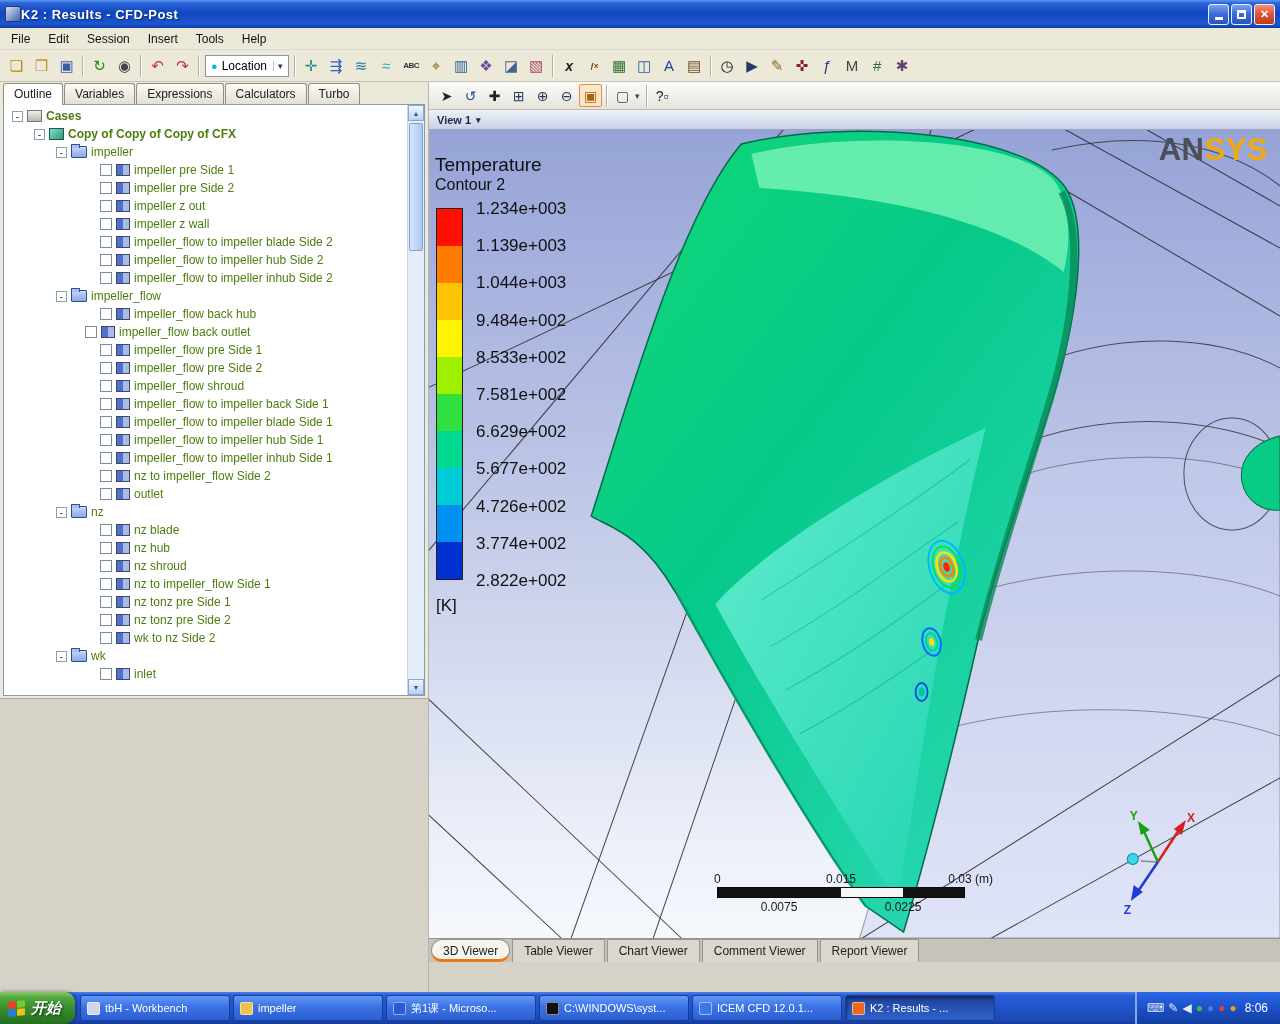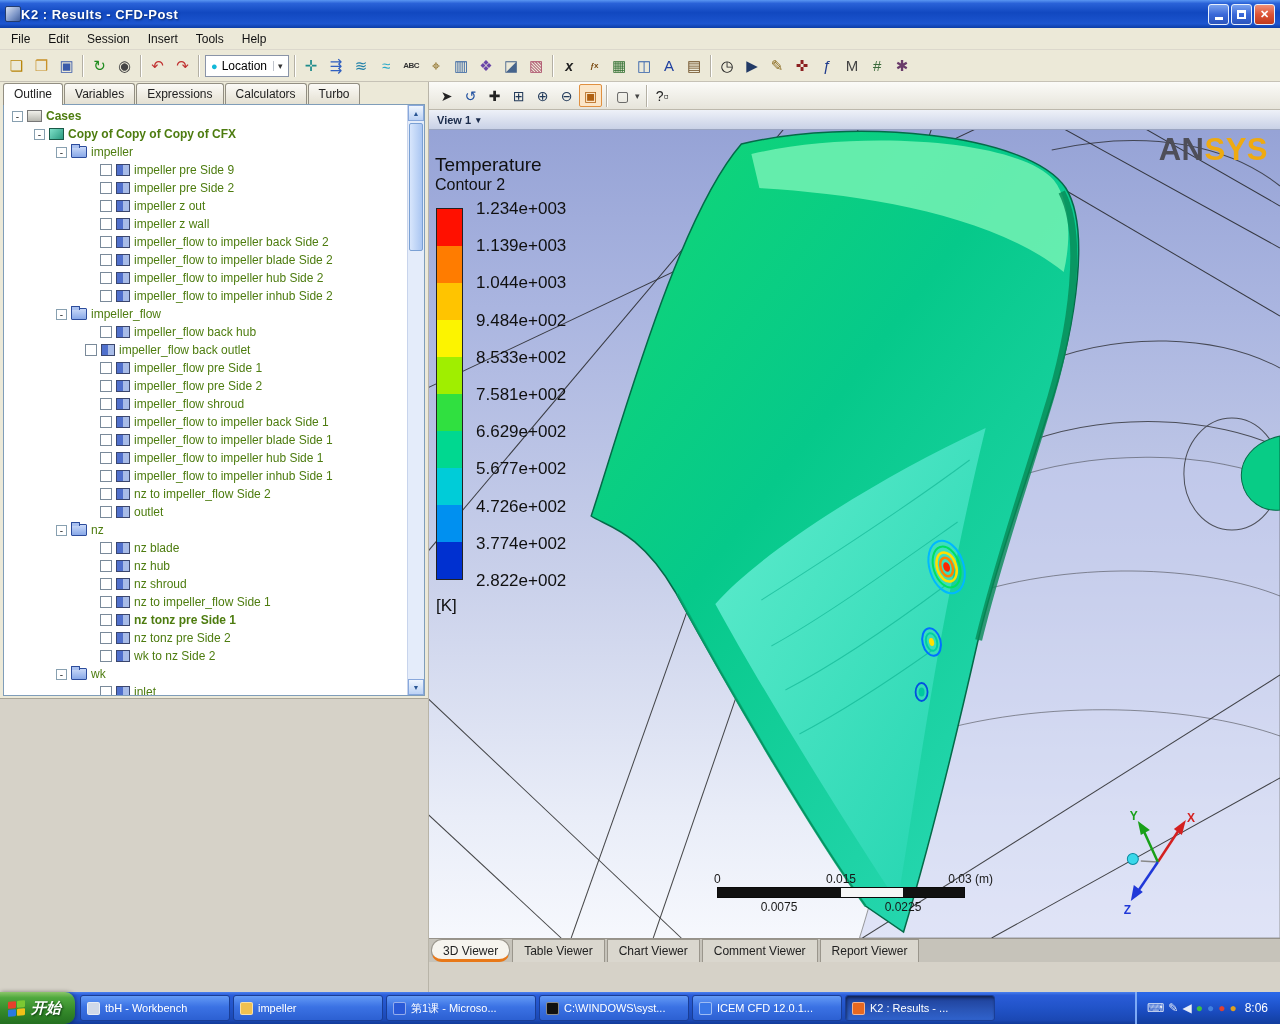--- a/index.html
+++ b/index.html
@@ -196,41 +196,36 @@
             <span class="tlabel bold">Copy of Copy of Copy of CFX</span>
           </div>
           <div class="trow" style="padding-left: 52px;">
             <span class="texp">-</span>
             <span class="tfolder"></span>
             <span class="tlabel">impeller</span>
           </div>
           <div class="trow" style="padding-left: 96px;">
             <span class="tcheck"></span>
             <span class="tbicon"></span>
-            <span class="tlabel">impeller pre Side 9</span>
+            <span class="tlabel">impeller pre Side 1</span>
           </div>
           <div class="trow" style="padding-left: 96px;">
             <span class="tcheck"></span>
             <span class="tbicon"></span>
             <span class="tlabel">impeller pre Side 2</span>
           </div>
           <div class="trow" style="padding-left: 96px;">
             <span class="tcheck"></span>
             <span class="tbicon"></span>
             <span class="tlabel">impeller z out</span>
           </div>
           <div class="trow" style="padding-left: 96px;">
             <span class="tcheck"></span>
             <span class="tbicon"></span>
             <span class="tlabel">impeller z wall</span>
-          </div>
-          <div class="trow" style="padding-left: 96px;">
-            <span class="tcheck"></span>
-            <span class="tbicon"></span>
-            <span class="tlabel">impeller_flow to impeller back Side 2</span>
           </div>
           <div class="trow" style="padding-left: 96px;">
             <span class="tcheck"></span>
             <span class="tbicon"></span>
             <span class="tlabel">impeller_flow to impeller blade Side 2</span>
           </div>
           <div class="trow" style="padding-left: 96px;">
             <span class="tcheck"></span>
             <span class="tbicon"></span>
             <span class="tlabel">impeller_flow to impeller hub Side 2</span>
@@ -318,21 +313,21 @@
           <div class="trow" style="padding-left: 96px;">
             <span class="tcheck"></span>
             <span class="tbicon"></span>
             <span class="tlabel">nz shroud</span>
           </div>
           <div class="trow" style="padding-left: 96px;">
             <span class="tcheck"></span>
             <span class="tbicon"></span>
             <span class="tlabel">nz to impeller_flow Side 1</span>
           </div>
-          <div class="trow" style="padding-left: 96px; font-weight: bold;">
+          <div class="trow" style="padding-left: 96px;">
             <span class="tcheck"></span>
             <span class="tbicon"></span>
             <span class="tlabel">nz tonz pre Side 1</span>
           </div>
           <div class="trow" style="padding-left: 96px;">
             <span class="tcheck"></span>
             <span class="tbicon"></span>
             <span class="tlabel">nz tonz pre Side 2</span>
           </div>
           <div class="trow" style="padding-left: 96px;">

